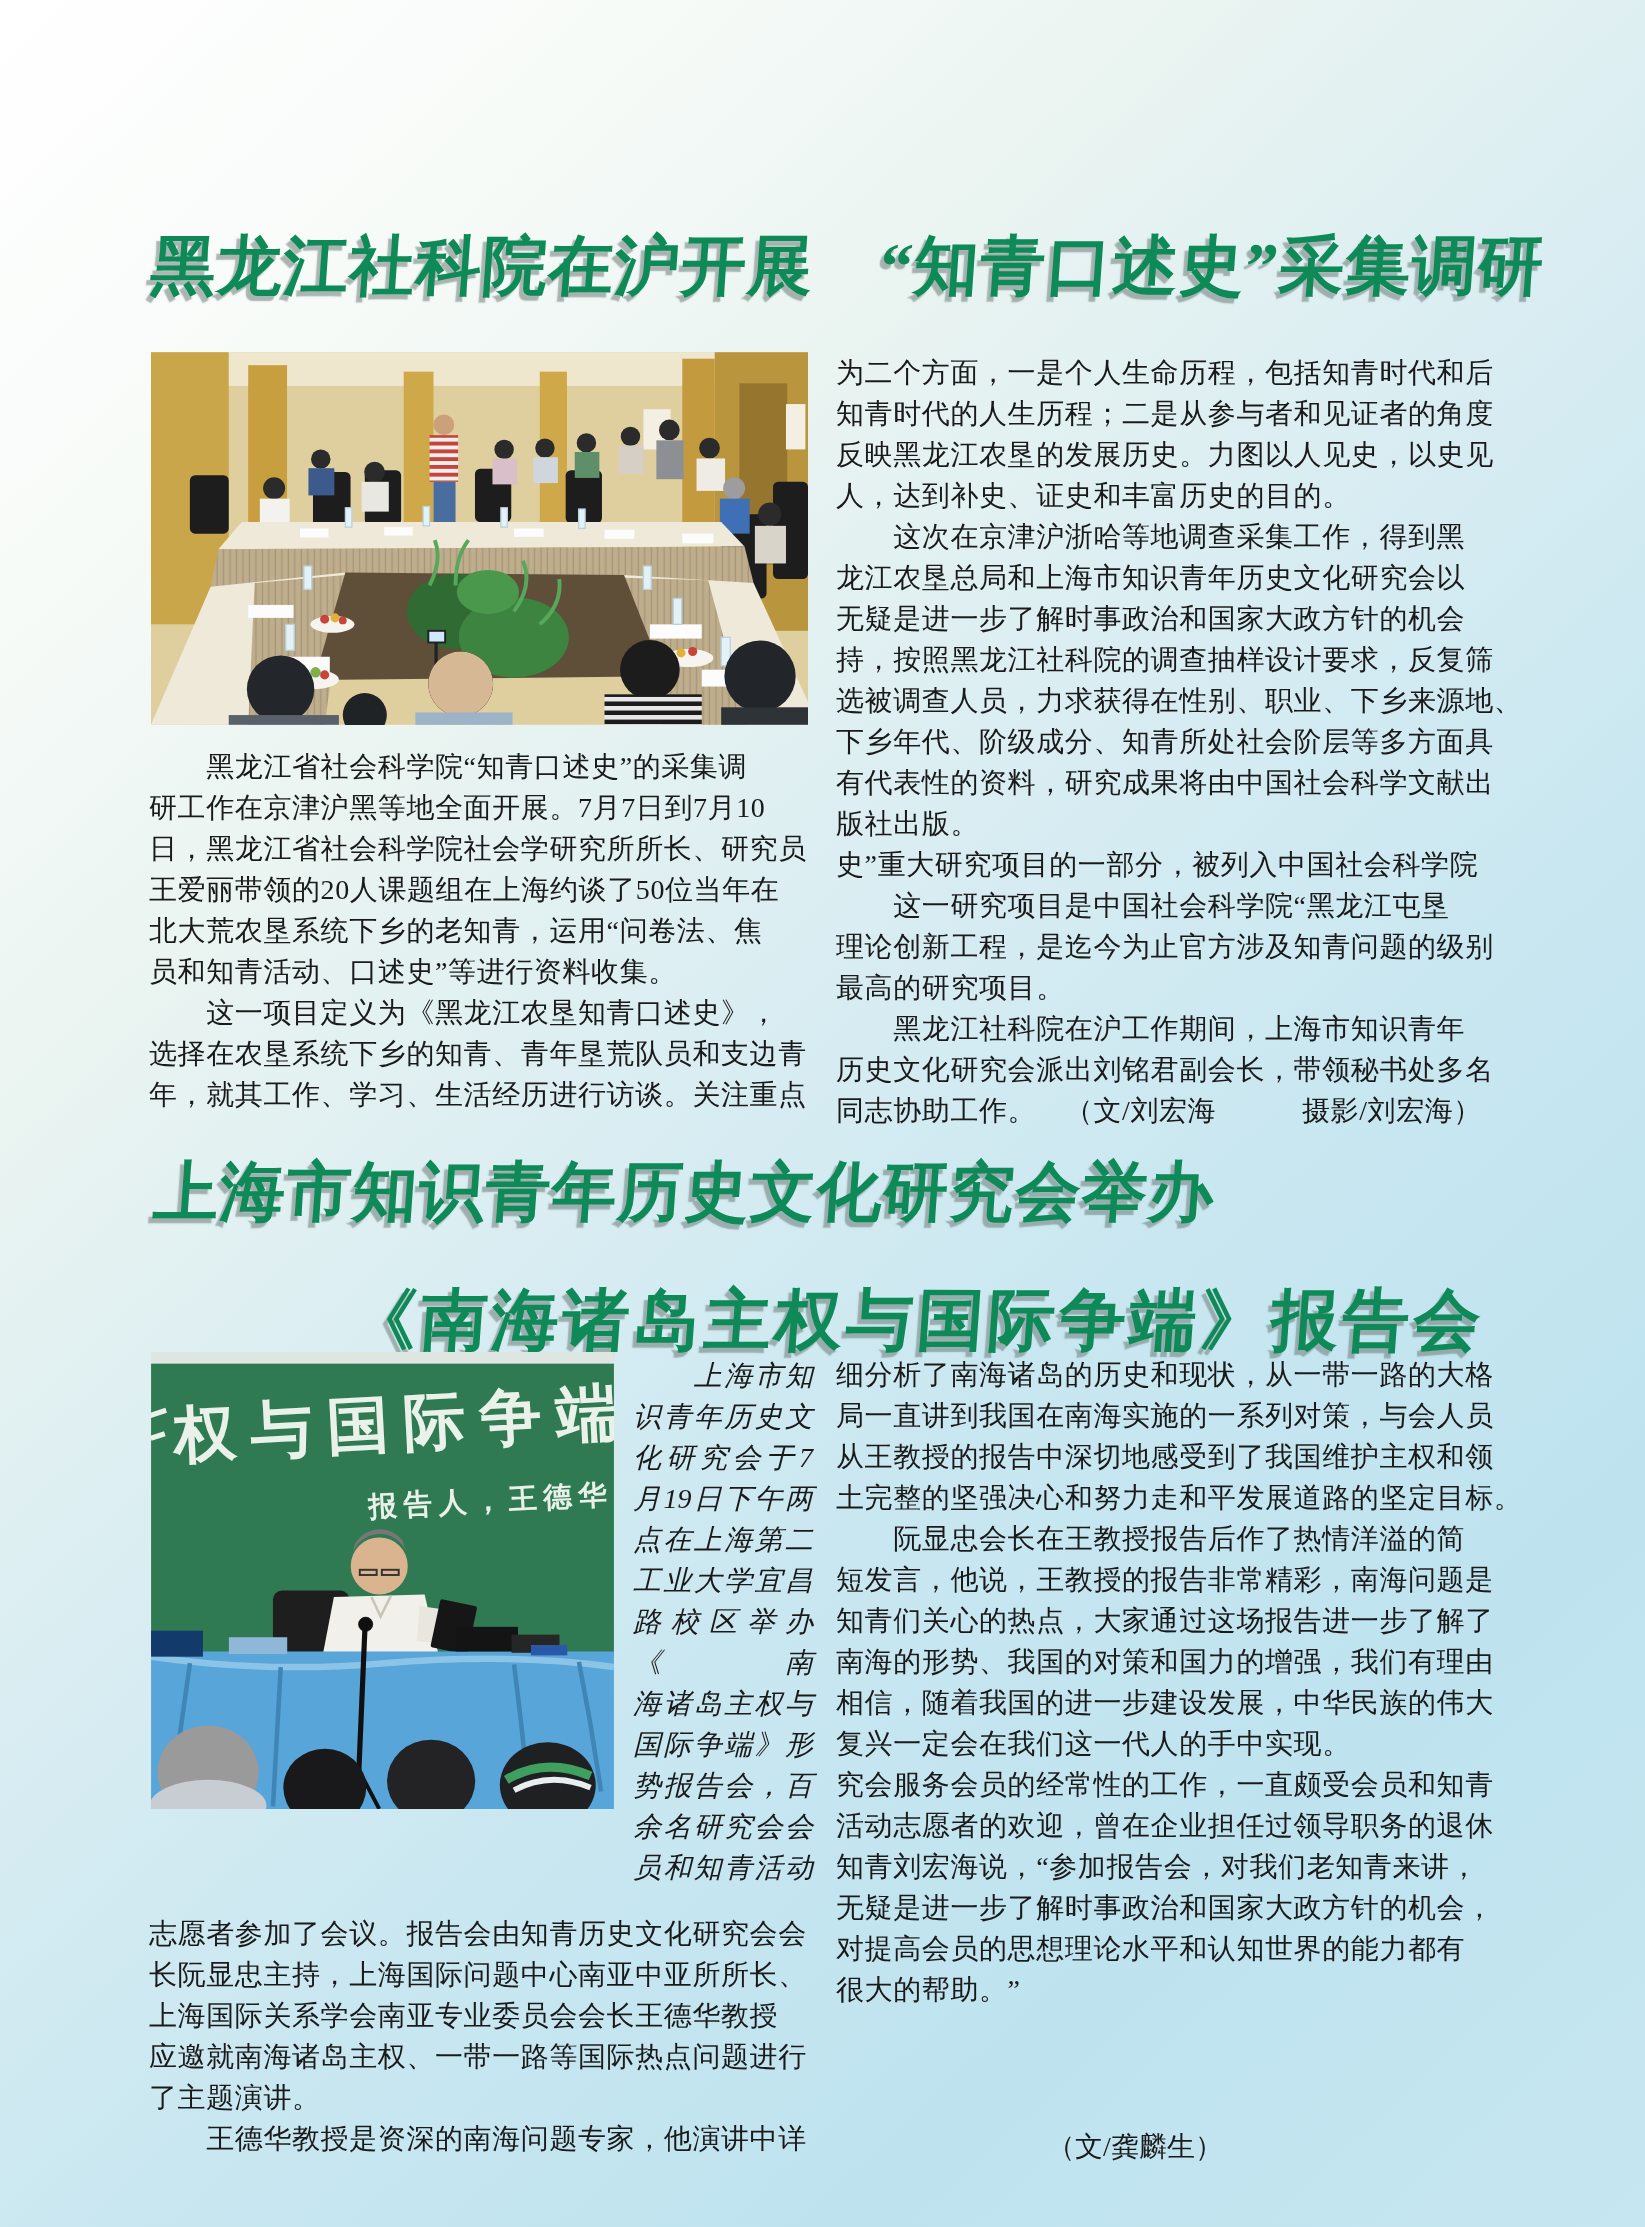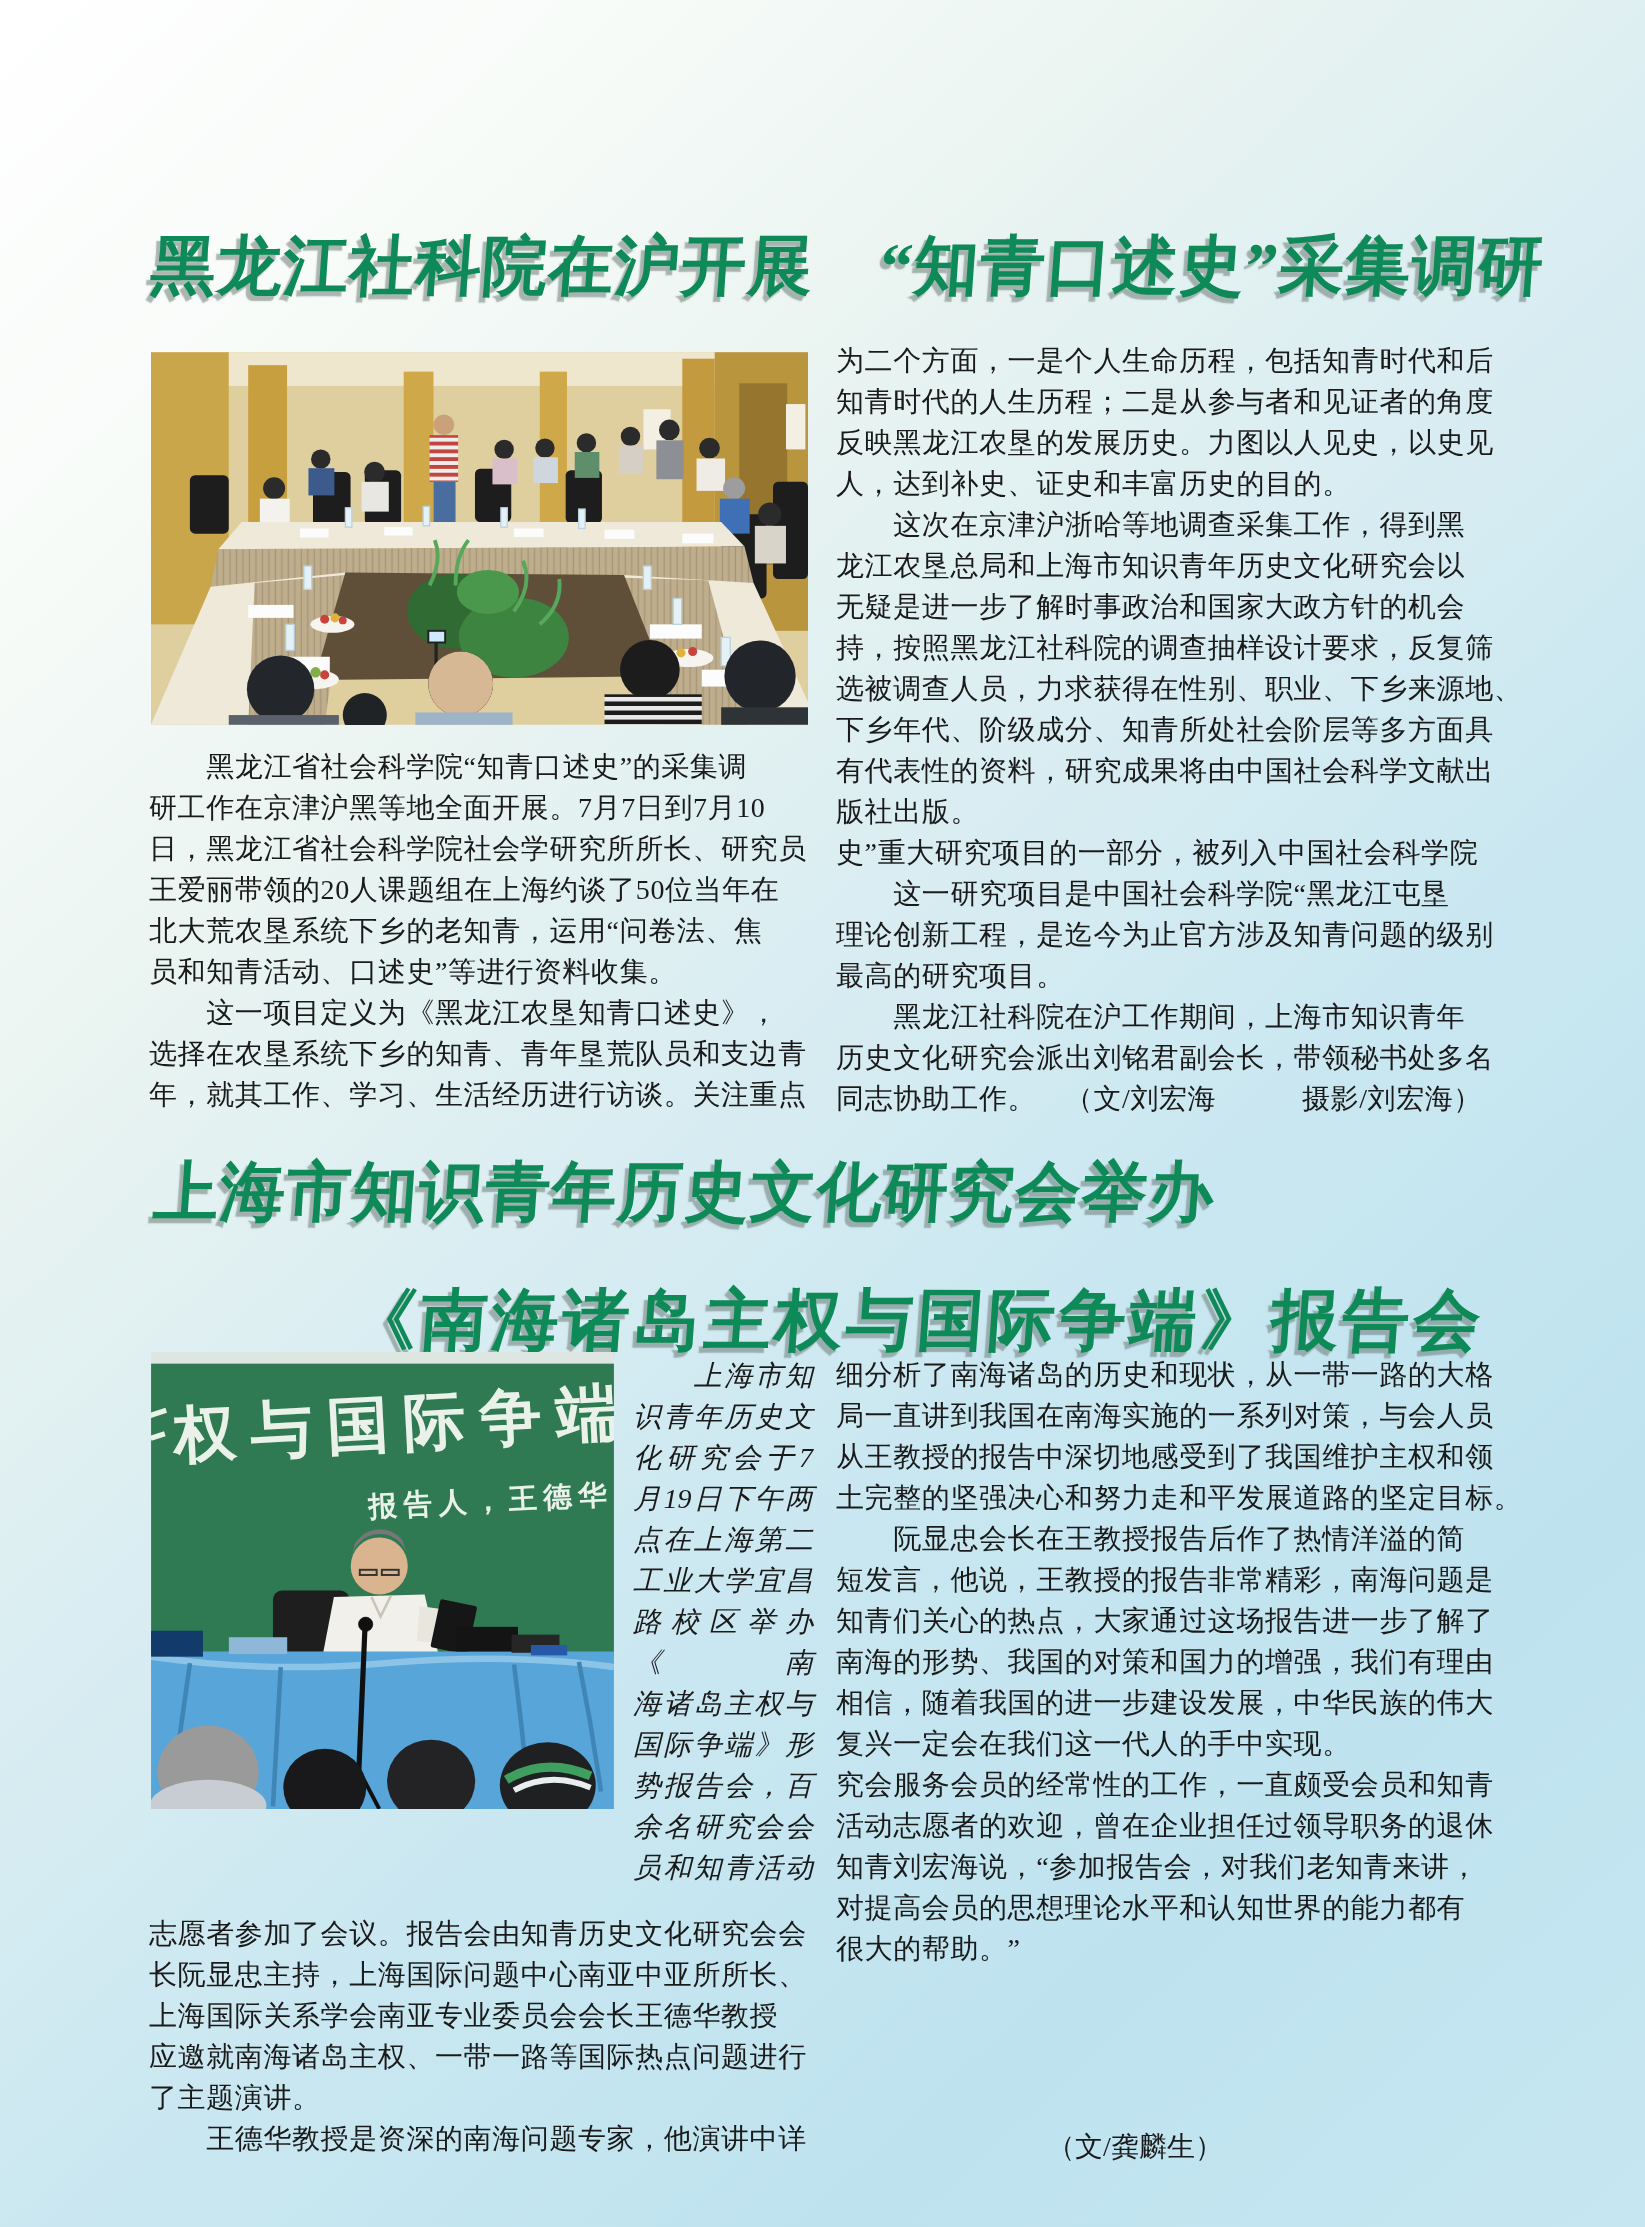--- a/index.html
+++ b/index.html
@@ -25,21 +25,21 @@
   #title2-line1{left:154px;top:1153px;font-size:65px;}
   #title2-line2{left:350px;top:1280px;font-size:67px;letter-spacing:3.9px;}
   .textcol{position:absolute;}
   .textcol .line{
     font-size:28px;
     line-height:41px;
     letter-spacing:0.6px;
     white-space:nowrap;
   }
   #a1-left-text{left:149px;top:746px;width:661px;}
-  #a1-right-text{left:836px;top:340px;width:664px;}
+  #a1-right-text{left:836px;top:352px;width:664px;}
   #a2-wrap-text{left:633px;top:1355px;width:180px;font-style:italic;}
   #a2-wrap-text .line{
     white-space:normal;
     text-align:justify;
     text-align-last:justify;
     letter-spacing:0;
   }
   #a2-left-text{left:149px;top:1882px;width:661px;margin-top:31px;}
   #a2-right-text{left:836px;top:1354px;width:664px;}
   #byline2{
@@ -311,20 +311,21 @@
       <div class="line">土完整的坚强决心和努力走和平发展道路的坚定目标。</div>
       <div class="line">　　阮显忠会长在王教授报告后作了热情洋溢的简</div>
       <div class="line">短发言，他说，王教授的报告非常精彩，南海问题是</div>
       <div class="line">知青们关心的热点，大家通过这场报告进一步了解了</div>
       <div class="line">南海的形势、我国的对策和国力的增强，我们有理由</div>
       <div class="line">相信，随着我国的进一步建设发展，中华民族的伟大</div>
       <div class="line">复兴一定会在我们这一代人的手中实现。</div>
       <div class="line">究会服务会员的经常性的工作，一直颇受会员和知青</div>
       <div class="line">活动志愿者的欢迎，曾在企业担任过领导职务的退休</div>
       <div class="line">知青刘宏海说，“参加报告会，对我们老知青来讲，</div>
+      <div class="line">无疑是进一步了解时事政治和国家大政方针的机会，</div>
       <div class="line">对提高会员的思想理论水平和认知世界的能力都有</div>
       <div class="line">很大的帮助。”</div>
     </div>
 
   <div id="byline2">（文/龚麟生）</div>
 
 </div>
 
 
 </body></html>

